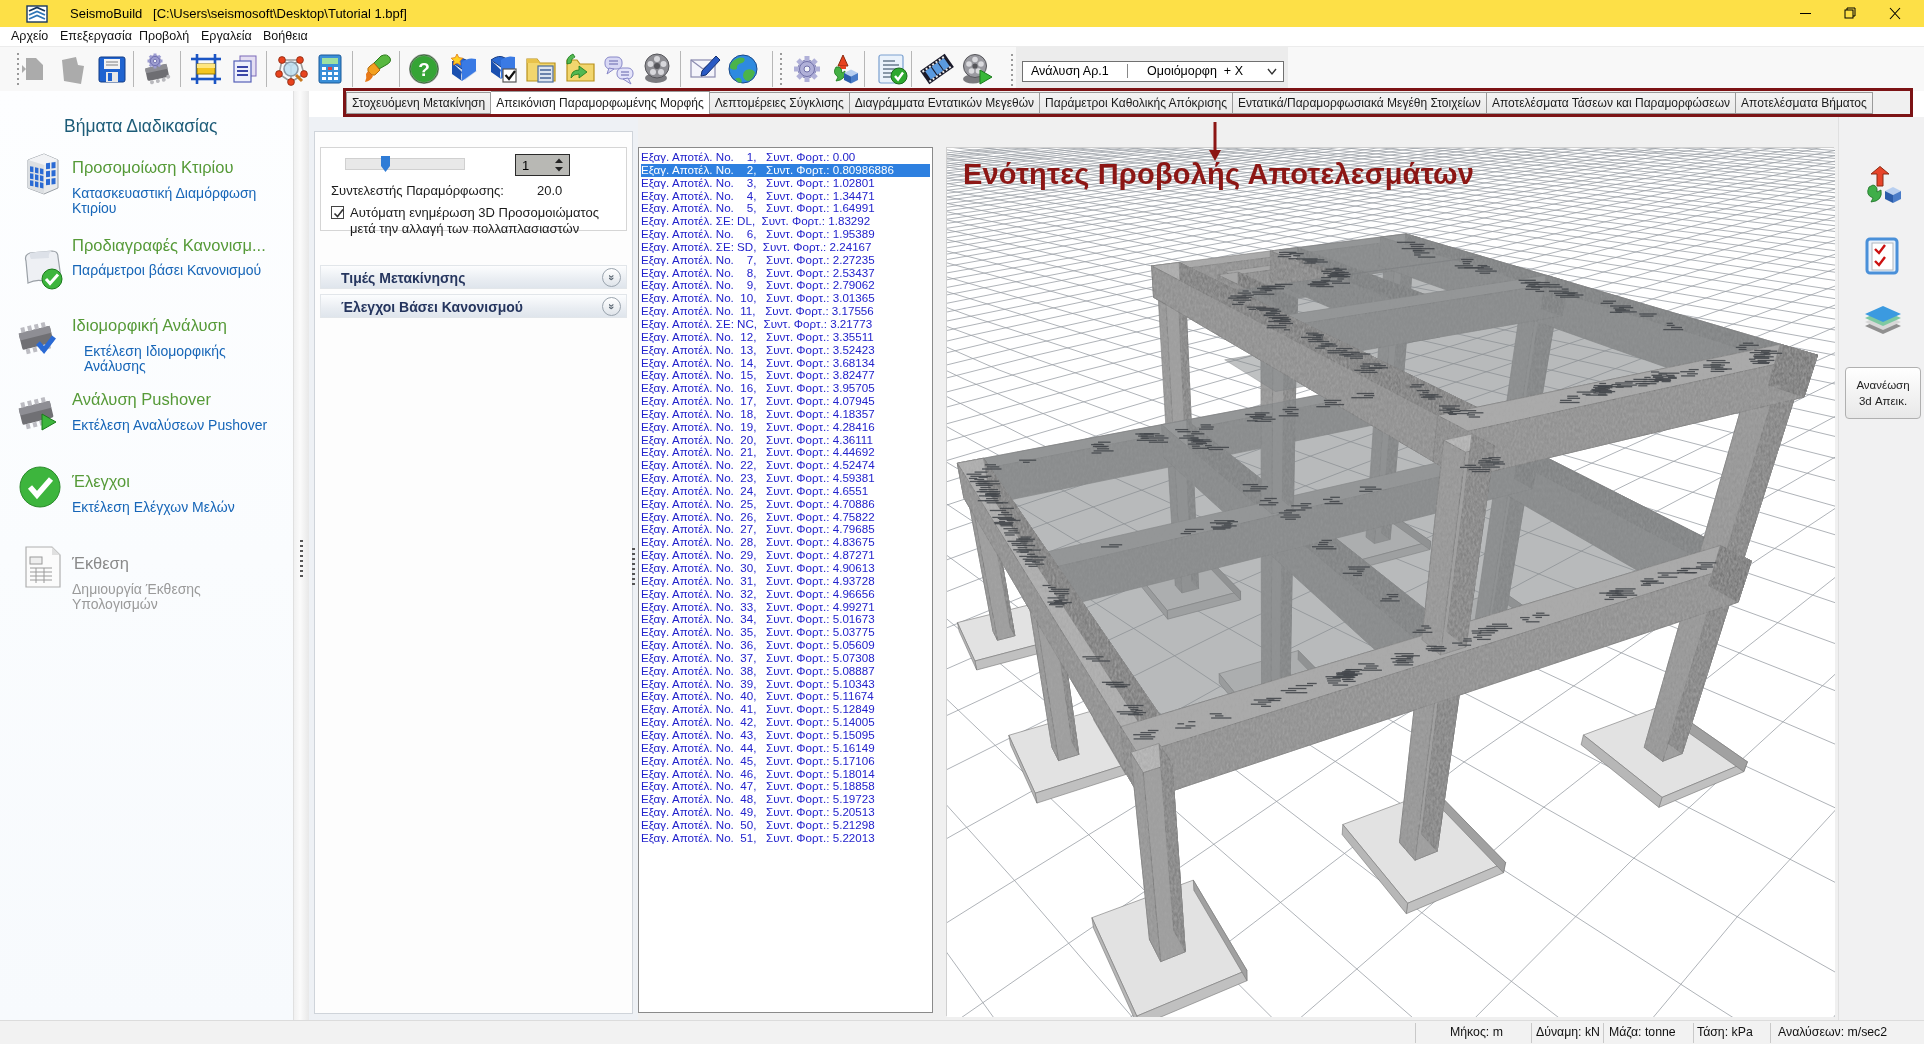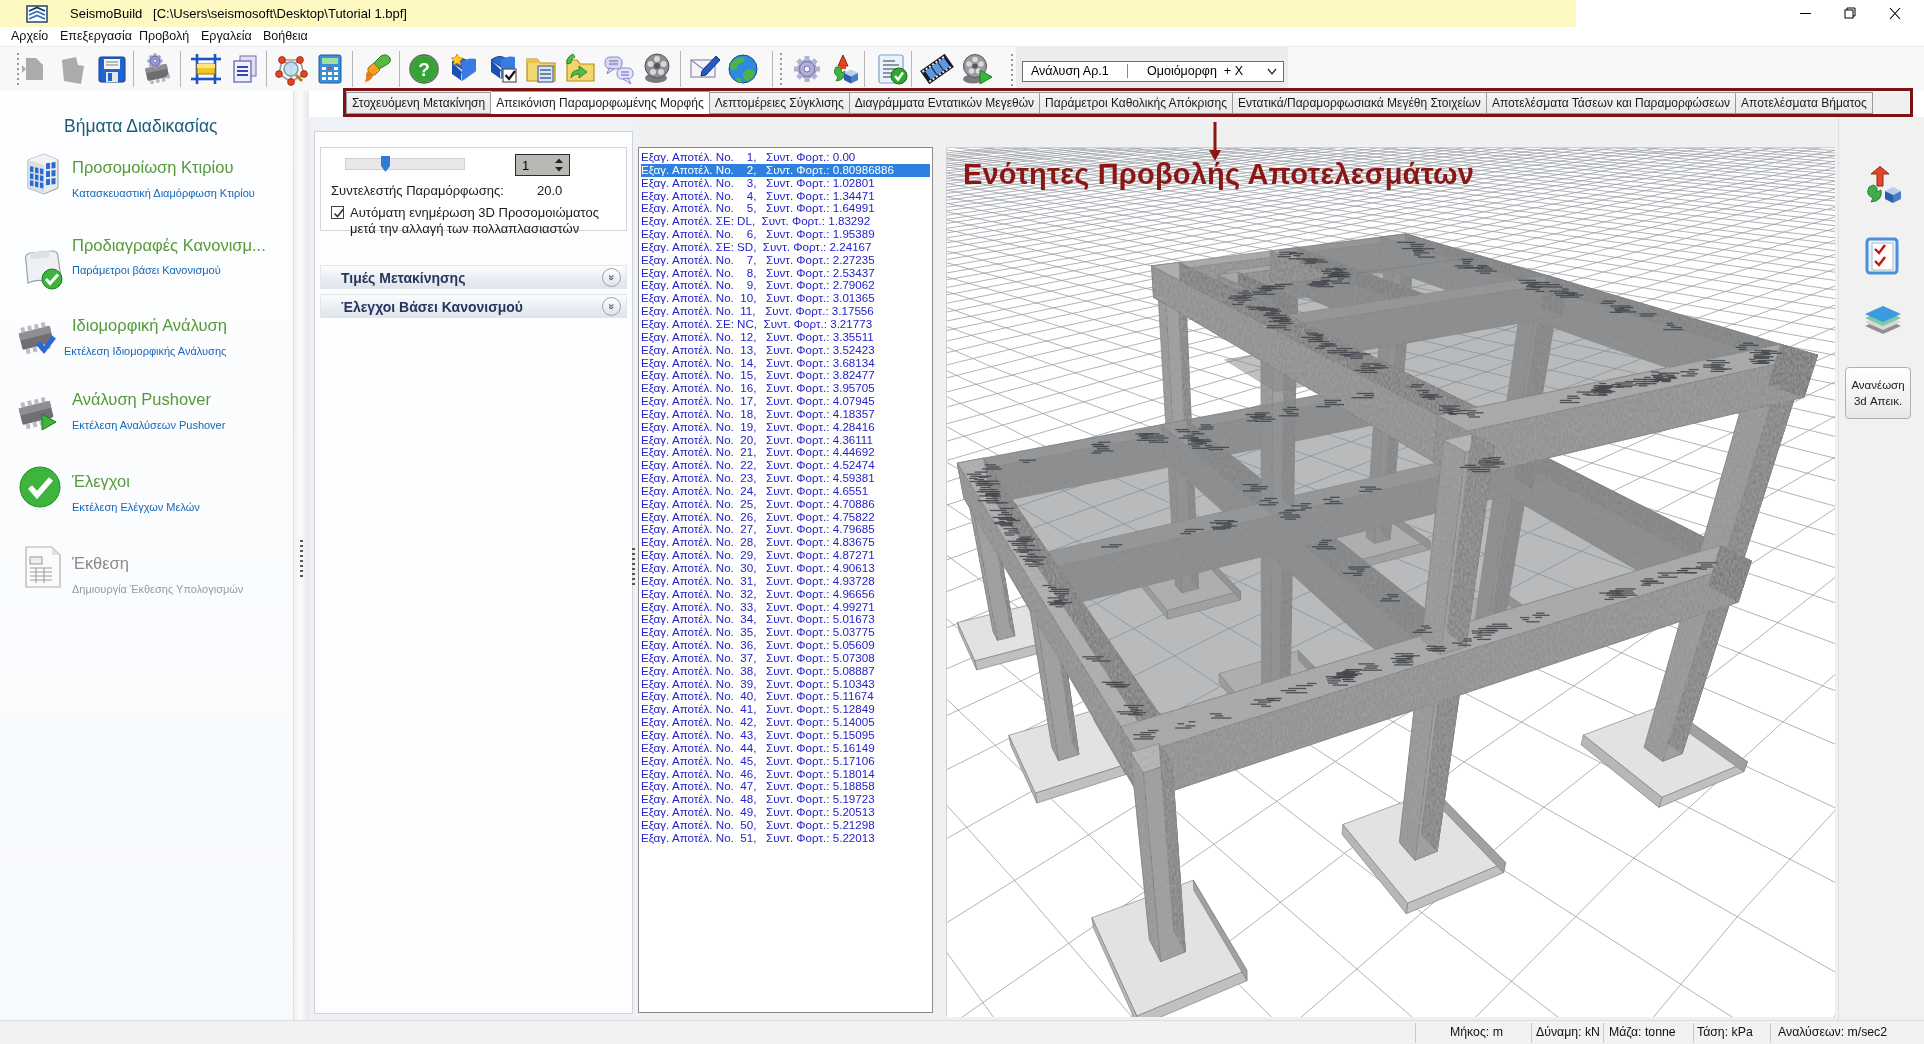--- a/index.html
+++ b/index.html
@@ -1,39 +1,39 @@
 <!DOCTYPE html>
 <html><head>
 <meta charset="utf-8">
 <style>
 * { margin:0; padding:0; box-sizing:border-box; }
 html,body { width:1924px; height:1044px; overflow:hidden; background:#fff;
   font-family:"Liberation Sans", sans-serif; }
 .abs { position:absolute; }
 
-#titlebar { position:absolute; left:0; top:0; width:1576px; height:27px; background:#fef9c3; }
+#titlebar { position:absolute; left:0; top:0; width:1924px; height:27px; background:#fde047; }
 #titletext { position:absolute; left:70px; top:6px; font-size:13px; color:#000; }
 .winbtn { position:absolute; top:0; width:45px; height:27px; }
 
 #menubar { position:absolute; left:0; top:27px; width:1924px; height:19px; background:#fff; font-size:12.5px; color:#111; }
 #menubar span { position:absolute; top:2px; }
 
 #toolbar { position:absolute; left:0; top:46px; width:1924px; height:45px; background:#f8f8f8; border-top:1px solid #ececec; }
 #toolbar .ic { position:absolute; top:5px; }
 .tsep { position:absolute; top:4px; width:1px; height:36px; background:#b7b7b7; }
 .grip { position:absolute; top:6px; width:4px; height:32px;
   background-image:repeating-linear-gradient(to bottom,#9a9a9a 0 2px,transparent 2px 5px);
   background-size:2px 100%; background-repeat:no-repeat; background-position:1px 0; }
 #combo-wrap { position:absolute; left:1016px; top:0px; width:272px; height:45px; background:#ececec; }
 #combo { position:absolute; left:6px; top:14px; width:262px; height:21px; background:#fff; border:1px solid #707070; font-size:12.5px; color:#000; }
 
 #sidebar { position:absolute; left:0; top:91px; width:294px; height:929px; background:linear-gradient(to bottom,#fdfeff,#f7fafd); border-right:1px solid #e0e0e0; }
 #sidebar h1 { font-size:17.5px; font-weight:normal; color:#1d5c78; position:absolute; left:64px; top:25px; }
 .sbitem .t { position:absolute; font-size:16.5px; color:#569a38; }
-.sbitem .s { position:absolute; font-size:11px; color:#1766b8; width:205px; line-height:15px; }
+.sbitem .s { position:absolute; font-size:14px; color:#1766b8; width:205px; line-height:15px; }
 .sbicon { position:absolute; left:20px; }
 #splitter { position:absolute; left:294px; top:91px; width:15px; height:929px; background:linear-gradient(to right,#f0f0f0,#fbfbfb 40%,#e8e8e8); }
 #splitgrip { position:absolute; left:6px; top:449px; width:3px; height:38px;
   background-image:repeating-linear-gradient(to bottom,#555 0 2px,transparent 2px 5px); }
 
 #tabrow { position:absolute; left:301px; top:88px; width:1570px; height:29px; border:3px solid #7c1315; background:#f0f0f0;margin-left:42px; }
 #tabs { position:absolute; left:0; top:0; height:23px; white-space:nowrap; }
 .tab { display:inline-block; height:22px; line-height:21px; padding:0 5px; font-size:12px; color:#1a1a1a;
   background:linear-gradient(#f4f4f4,#e9e9e9); border:1px solid #9a9a9a; border-left:none; margin-top:1px; vertical-align:top;}
 .tab.first { border-left:1px solid #9a9a9a; }
@@ -62,21 +62,21 @@
 #listbox { position:absolute; left:0px; top:30px; width:295px; height:866px; background:#fff; border:1px solid #8a8a8a; }
 #list { position:absolute; left:2px; top:3px; width:289px; font-size:11.6px; line-height:12.85px; color:#2222cc; white-space:pre; }
 #list .row { display:block; }
 #list .sel { background:#2e80e0; color:#fff; }
 
 #viewwrap { position:absolute; left:941px; top:117px; width:897px; height:903px; background:#f0f0f0; }
 #view3d { position:absolute; left:5px; top:30px; width:888px; height:869px; background:#fff; border:1px solid #d0d0d0; }
 #redhead { position:absolute; left:16px; top:10px; font-size:29px; font-weight:bold; color:#8c1614; letter-spacing:0.2px; }
 
 #rail { position:absolute; left:1838px; top:117px; width:86px; height:903px; background:#f1f1f2; border-left:1px solid #e0e0e0; }
-#refreshbtn { position:absolute; left:6px; top:250px; width:66px; height:52px; background:linear-gradient(#ffffff,#e8e8e8);
+#refreshbtn { position:absolute; left:6px; top:250px; width:76px; height:52px; background:linear-gradient(#ffffff,#e8e8e8);
   border:1px solid #b0b0b0; border-radius:4px; font-size:11.5px; color:#222; text-align:center; padding-top:9px; line-height:16px; }
 
 #statusbar { position:absolute; left:0; top:1020px; width:1924px; height:24px; background:#f2f2f2; border-top:1px solid #dcdcdc; font-size:12.3px; color:#111; }
 #statusbar span { position:absolute; top:4px; }
 .ssep { position:absolute; top:2px; width:1px; height:20px; background:#c9c9c9; }
 </style>
 </head>
 <body>
 
 <div id="titlebar">
@@ -453,21 +453,21 @@
 <div class="sbitem">
       <div class="t" style="left:72px;top:67px;color:#569a38">Προσομοίωση Κτιρίου</div>
       <div class="s" style="left:72px;top:95px;color:#1766b8">Κατασκευαστική Διαμόρφωση Κτιρίου</div>
     </div>
 <div class="sbitem">
       <div class="t" style="left:72px;top:145px;color:#569a38">Προδιαγραφές Κανονισμ...</div>
       <div class="s" style="left:72px;top:172px;color:#1766b8">Παράμετροι βάσει Κανονισμού</div>
     </div>
 <div class="sbitem">
       <div class="t" style="left:72px;top:225px;color:#569a38">Ιδιομορφική Ανάλυση</div>
-      <div class="s" style="left:64px;top:253px;color:#1766b8">Εκτέλεση Ιδιομορφικής Ανάλυσης</div>
+      <div class="s" style="left:84px;top:253px;color:#1766b8">Εκτέλεση Ιδιομορφικής Ανάλυσης</div>
     </div>
 <div class="sbitem">
       <div class="t" style="left:72px;top:299px;color:#569a38">Ανάλυση Pushover</div>
       <div class="s" style="left:72px;top:327px;color:#1766b8">Εκτέλεση Αναλύσεων Pushover</div>
     </div>
 <div class="sbitem">
       <div class="t" style="left:72px;top:381px;color:#569a38">Έλεγχοι</div>
       <div class="s" style="left:72px;top:409px;color:#1766b8">Εκτέλεση Ελέγχων Μελών</div>
     </div>
 <div class="sbitem">

